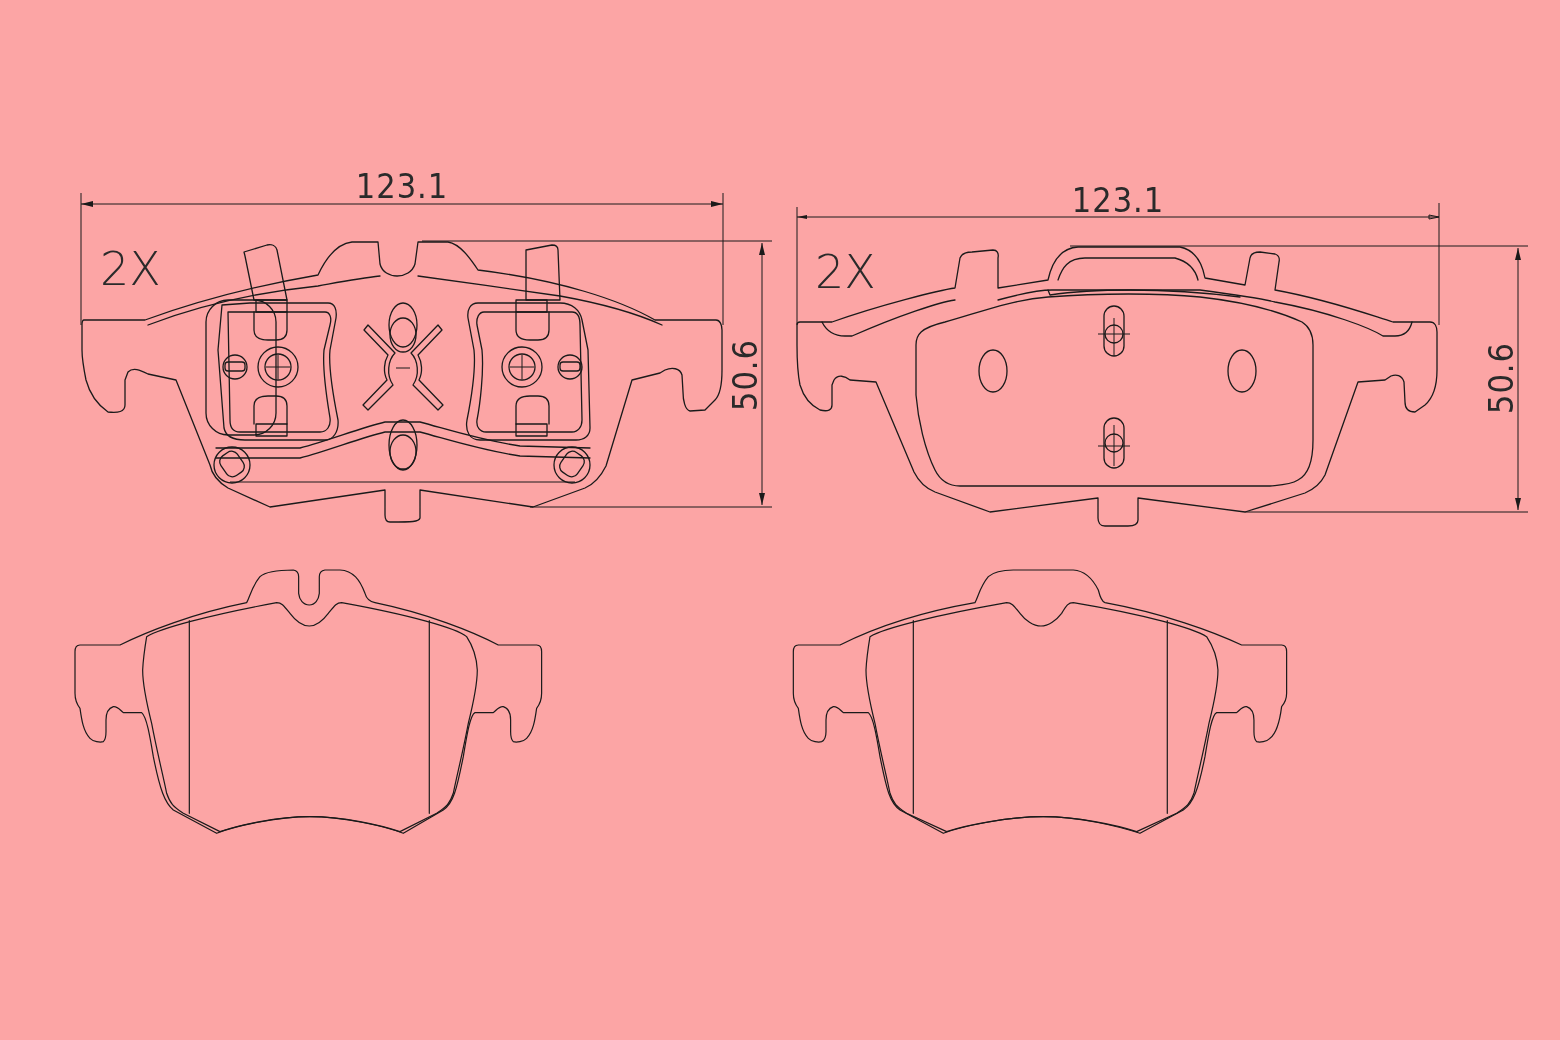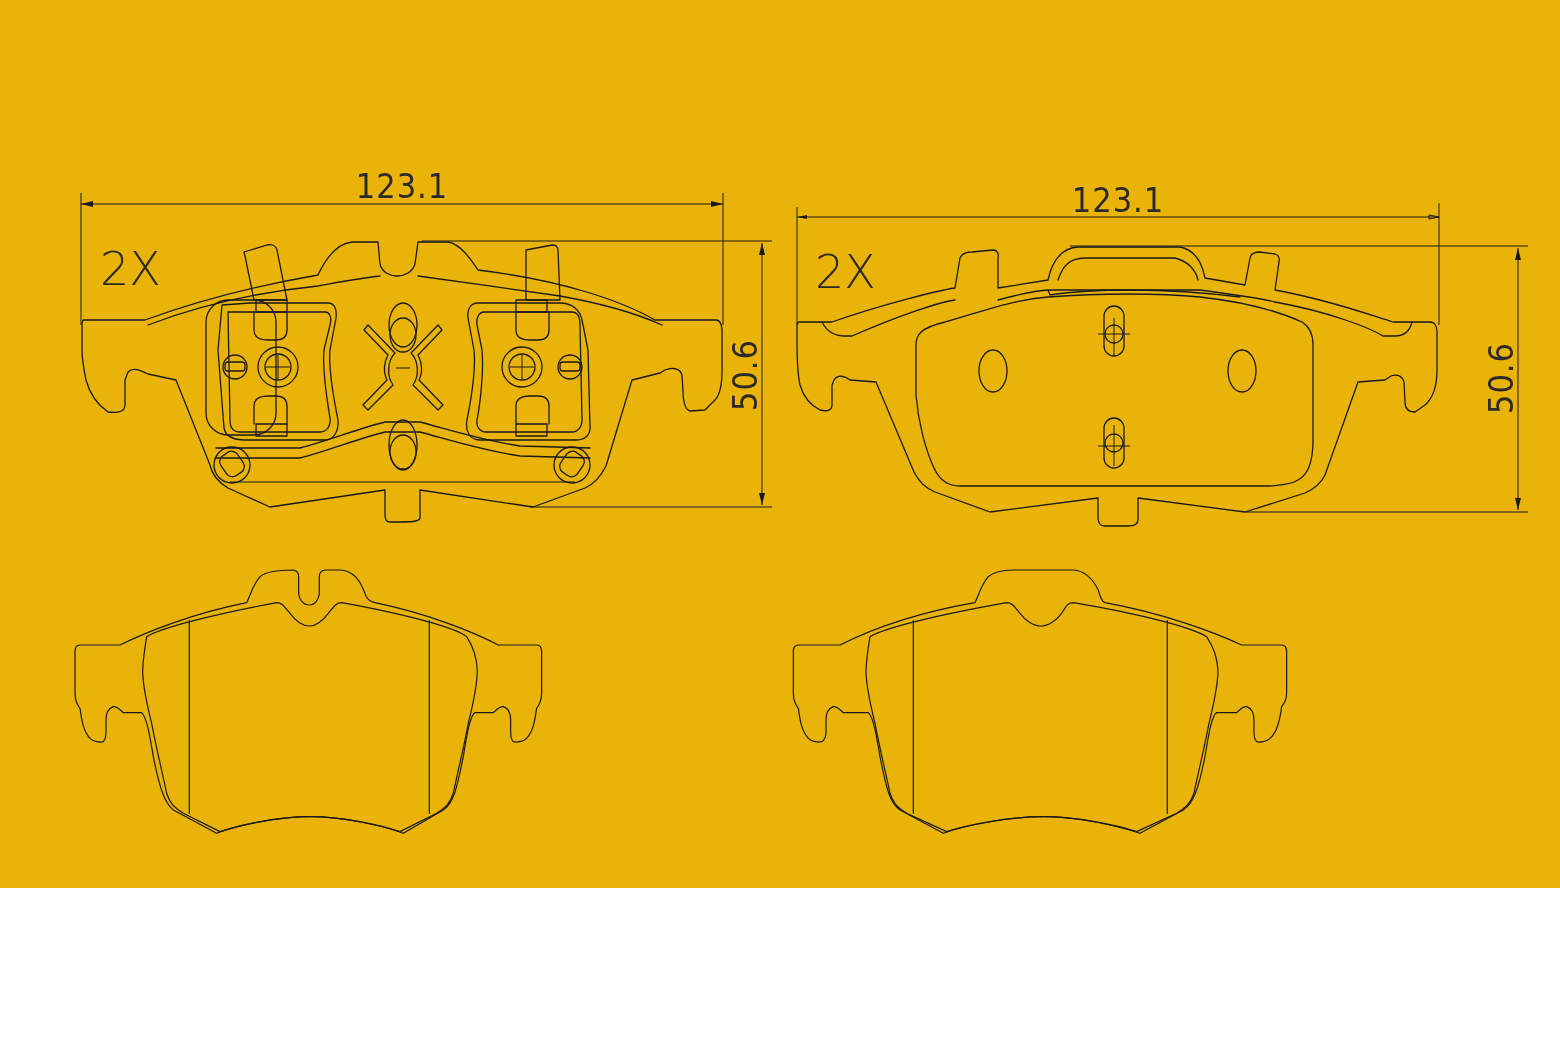--- a/index.html
+++ b/index.html
@@ -1,16 +1,16 @@
 <!DOCTYPE html>
 <html><head>
 <meta charset="utf-8">
 <style>
   html, body { margin:0; padding:0; background:#ffffff; }
-  #canvas { position:relative; width:1560px; height:888px; background:#eab308; overflow:hidden; }
+  #canvas { position:relative; width:1560px; height:1040px; background:#fca5a5; overflow:hidden; }
   svg { position:absolute; left:0; top:0; }
   .ln { fill:none; stroke:#1a1a1a; stroke-width:1.3; stroke-linejoin:round; stroke-linecap:round; }
   .lnt { fill:none; stroke:#1a1a1a; stroke-width:1; }
   .dim-text { font-family:"DejaVu Sans Condensed","DejaVu Sans",sans-serif; font-size:34px; fill:#2a2a2a; font-weight:300; letter-spacing:1px; }
   .qty-text { font-family:"DejaVu Sans","Liberation Sans",sans-serif; font-size:46px; fill:#2a2a2a; font-weight:300; }
 </style>
 </head>
 <body>
 
 <div id="canvas" data-name="technical-drawing-canvas">

